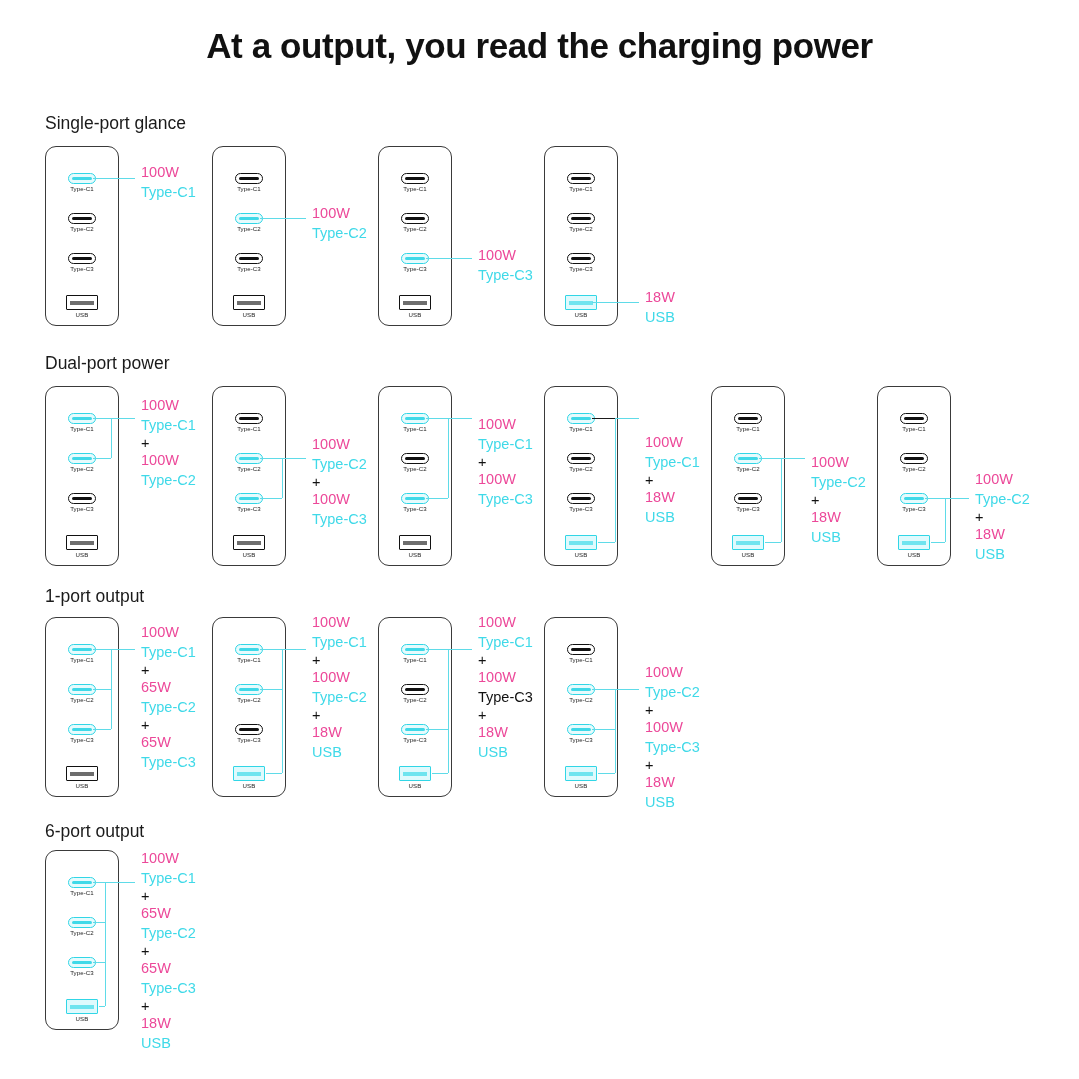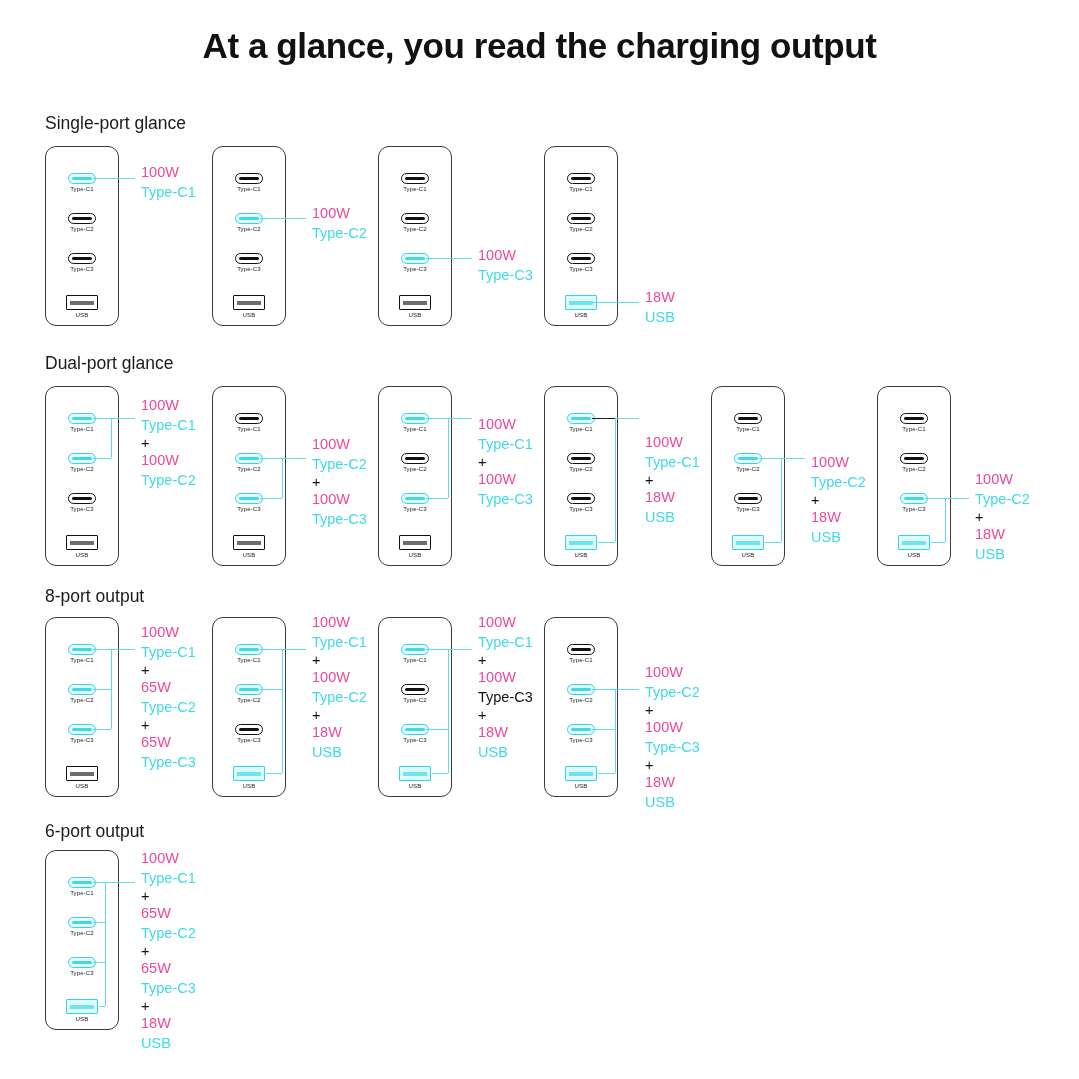--- a/index.html
+++ b/index.html
@@ -111,21 +111,21 @@
   .spec .w{color:#ec4899;display:block;}
   .spec .p{color:#3fd9e8;display:block;}
   .spec .pk{color:#111;display:block;}
   .spec .plus{color:#111;display:block;line-height:16px;}
 </style>
 </head>
 <body>
 
 <div class="page">
 
-  <div class="title">At a glance, you read the charging output</div>
+  <div class="title">At a output, you read the charging power</div>
 
   <div id="stage">
       <div class="section-label" style="left: 45px; top: 113px;">Single-port glance</div>
       <div class="card" style="left: 45px; top: 146px;">
         <div class="port on" style="top: 26px;">
           <div class="usbc"></div>
           <span class="plabel">Type-C1</span>
         </div>
         <div class="port" style="top: 66px;">
           <div class="usbc"></div>
@@ -207,21 +207,21 @@
         <div class="port on" style="top: 148px;">
           <div class="usba"></div>
           <span class="plabel">USB</span>
         </div>
       </div>
       <div class="spec" style="left: 645px; top: 288px;">
         <span class="w">18W</span>
         <span class="p">USB</span>
       </div>
       <div class="ln h" style="left: 592px; top: 301.5px; width: 47px;"></div>
-      <div class="section-label" style="left: 45px; top: 353px;">Dual-port glance</div>
+      <div class="section-label" style="left: 45px; top: 353px;">Dual-port power</div>
       <div class="card" style="left: 45px; top: 386px;">
         <div class="port on" style="top: 26px;">
           <div class="usbc"></div>
           <span class="plabel">Type-C1</span>
         </div>
         <div class="port on" style="top: 66px;">
           <div class="usbc"></div>
           <span class="plabel">Type-C2</span>
         </div>
         <div class="port" style="top: 106px;">
@@ -382,21 +382,21 @@
         <span class="w">100W</span>
         <span class="p">Type-C2</span>
         <span class="plus">+</span>
         <span class="w">18W</span>
         <span class="p">USB</span>
       </div>
       <div class="ln v" style="left: 945px; top: 497.5px; height: 44px;"></div>
       <div class="ln h" style="left: 925px; top: 497.5px; width: 20px;"></div>
       <div class="ln h" style="left: 931px; top: 541.5px; width: 14px;"></div>
       <div class="ln h" style="left: 945px; top: 497.5px; width: 24px;"></div>
-      <div class="section-label" style="left: 45px; top: 586px;">8-port output</div>
+      <div class="section-label" style="left: 45px; top: 586px;">1-port output</div>
       <div class="card" style="left: 45px; top: 617px;">
         <div class="port on" style="top: 26px;">
           <div class="usbc"></div>
           <span class="plabel">Type-C1</span>
         </div>
         <div class="port on" style="top: 66px;">
           <div class="usbc"></div>
           <span class="plabel">Type-C2</span>
         </div>
         <div class="port on" style="top: 106px;">

